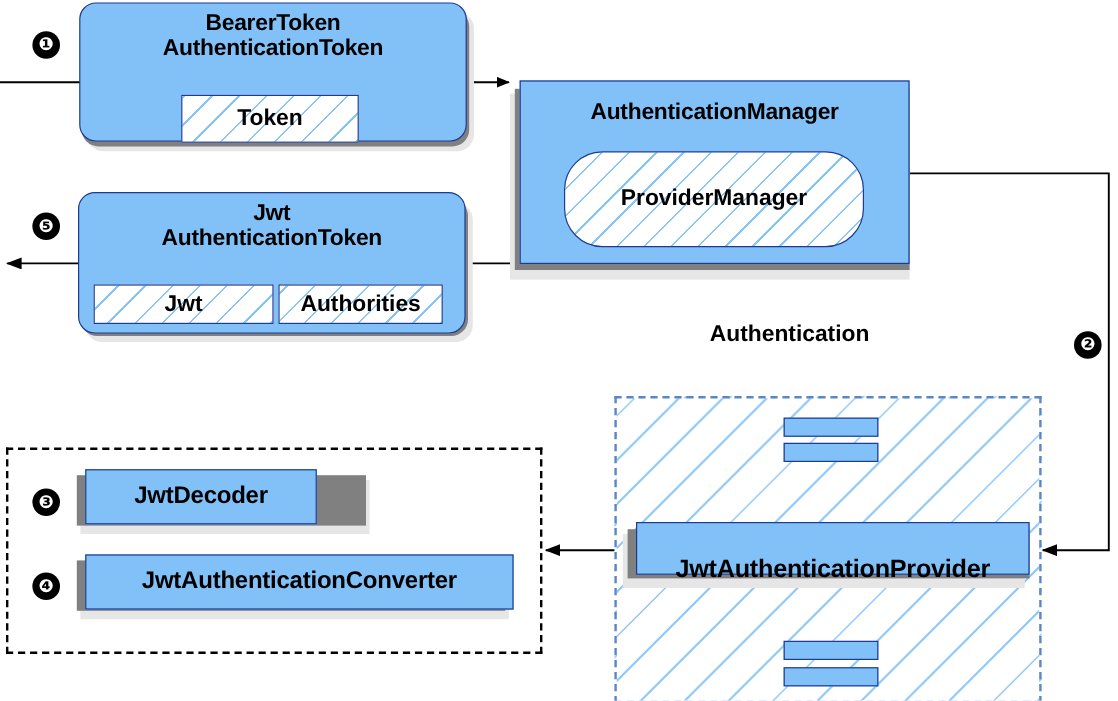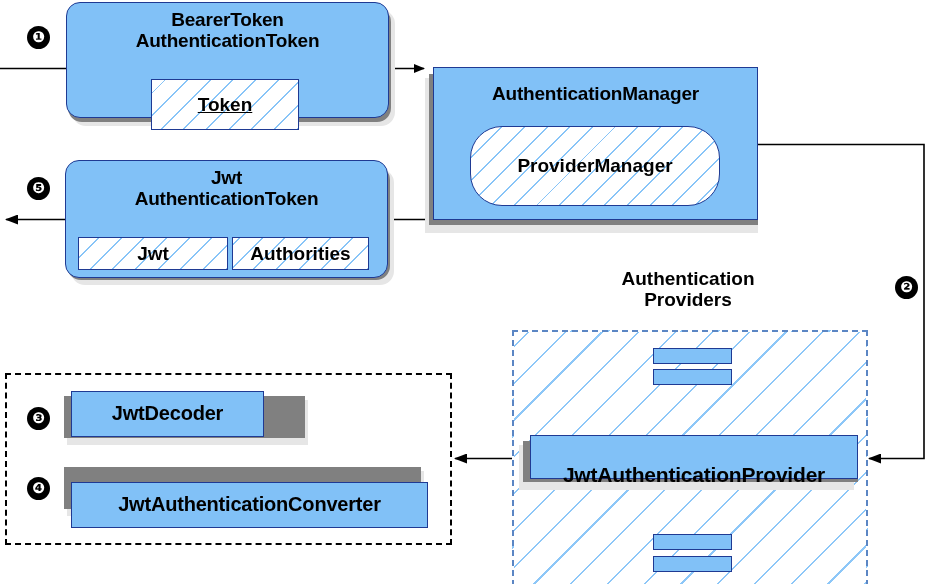--- a/index.html
+++ b/index.html
@@ -176,41 +176,40 @@
   <div class="step" style="left:27px; top:407px;">❸</div>
   <div class="step" style="left:27px; top:477px;">❹</div>
   <div class="step" style="left:27px; top:177px;">❺</div>
 
   <div class="shadow2 rounded" style="left:72px; top:10px; width:323px; height:116px;"></div>
   <div class="shadow rounded" style="left:68px; top:8px; width:323px; height:114px;"></div>
   <div class="node rounded" style="left:66px; top:2px; width:323px; height:116px; padding-top:7px;">
     <div class="node-title" style="font-size:19px;">BearerToken</div>
     <div class="node-title" style="font-size:19px;">AuthenticationToken</div>
   </div>
-  <div class="hatchbox" style="left:151px; top:79px; width:148px; height:51px; font-size:19px;text-decoration:underline;">Token</div>
+  <div class="hatchbox" style="left:151px; top:79px; width:148px; height:40px; font-size:19px;">Token</div>
 
   <div class="shadow2 rounded" style="left:71px; top:169px; width:323px; height:116px;"></div>
   <div class="shadow rounded" style="left:67px; top:166px; width:323px; height:114px;"></div>
   <div class="node rounded" style="left:65px; top:160px; width:323px; height:118px; padding-top:7px;">
     <div class="node-title" style="font-size:19px;">Jwt</div>
     <div class="node-title" style="font-size:19px;">AuthenticationToken</div>
   </div>
   <div class="hatchbox" style="left:78px; top:237px; width:150px; height:33px; font-size:19px;">Jwt</div>
   <div class="hatchbox" style="left:232px; top:237px; width:137px; height:33px; font-size:19px;">Authorities</div>
 
   <div class="shadow2" style="left:425px; top:78px; width:333px; height:155px;"></div>
   <div class="shadow" style="left:429px; top:74px; width:329px; height:151px;"></div>
   <div class="node" style="left:433px; top:67px; width:325px; height:153px; padding-top:16px;">
     <div class="node-title" style="font-size:19px;">AuthenticationManager</div>
   </div>
   <div class="hatchbox" style="left:470px; top:126px; width:250px; height:80px; font-size:19px;border-radius:32px;">ProviderManager</div>
 
-  <div class="section-label" style="left:568px; top:268px; width:240px; font-size:19px;">
+  <div class="section-label" style="left:538px; top:268px; width:240px; font-size:19px;">
     <div>Authentication</div>
-    <div>Providers</div>
   </div>
 
   <div class="hatch-region" style="left:512px; top:330px; width:356px; height:256px;"></div>
 
   <div class="minibar" style="left:653px; top:348px; width:79px; height:16px;"></div>
   <div class="minibar" style="left:653px; top:369px; width:79px; height:16px;"></div>
 
   <div class="shadow2" style="left:519px; top:445px; width:335px; height:45px;"></div>
   <div class="shadow" style="left:523px; top:441px; width:335px; height:41px;"></div>
   <div class="node" style="left:530px; top:435px; width:328px; height:44px; justify-content:center;">
@@ -223,17 +222,17 @@
   <div class="dotted-region" style="left:5px; top:373px; width:447px; height:172px;"></div>
 
   <div class="shadow2" style="left:67px; top:400px; width:241px; height:45px;"></div>
   <div class="shadow" style="left:64px; top:396px; width:241px; height:42px;"></div>
   <div class="node" style="left:71px; top:391px; width:193px; height:46px; justify-content:center;">
     <div class="node-title" style="font-size:20px;">JwtDecoder</div>
   </div>
 
   <div class="shadow2" style="left:67px; top:471px; width:357px; height:45px;"></div>
   <div class="shadow" style="left:64px; top:467px; width:357px; height:42px;"></div>
-  <div class="node" style="left:71px; top:462px; width:357px; height:46px; justify-content:center;margin-top:20px;">
+  <div class="node" style="left:71px; top:462px; width:357px; height:46px; justify-content:center;">
     <div class="node-title" style="font-size:20px;">JwtAuthenticationConverter</div>
   </div>
 
 </div>
 
 </body></html>

